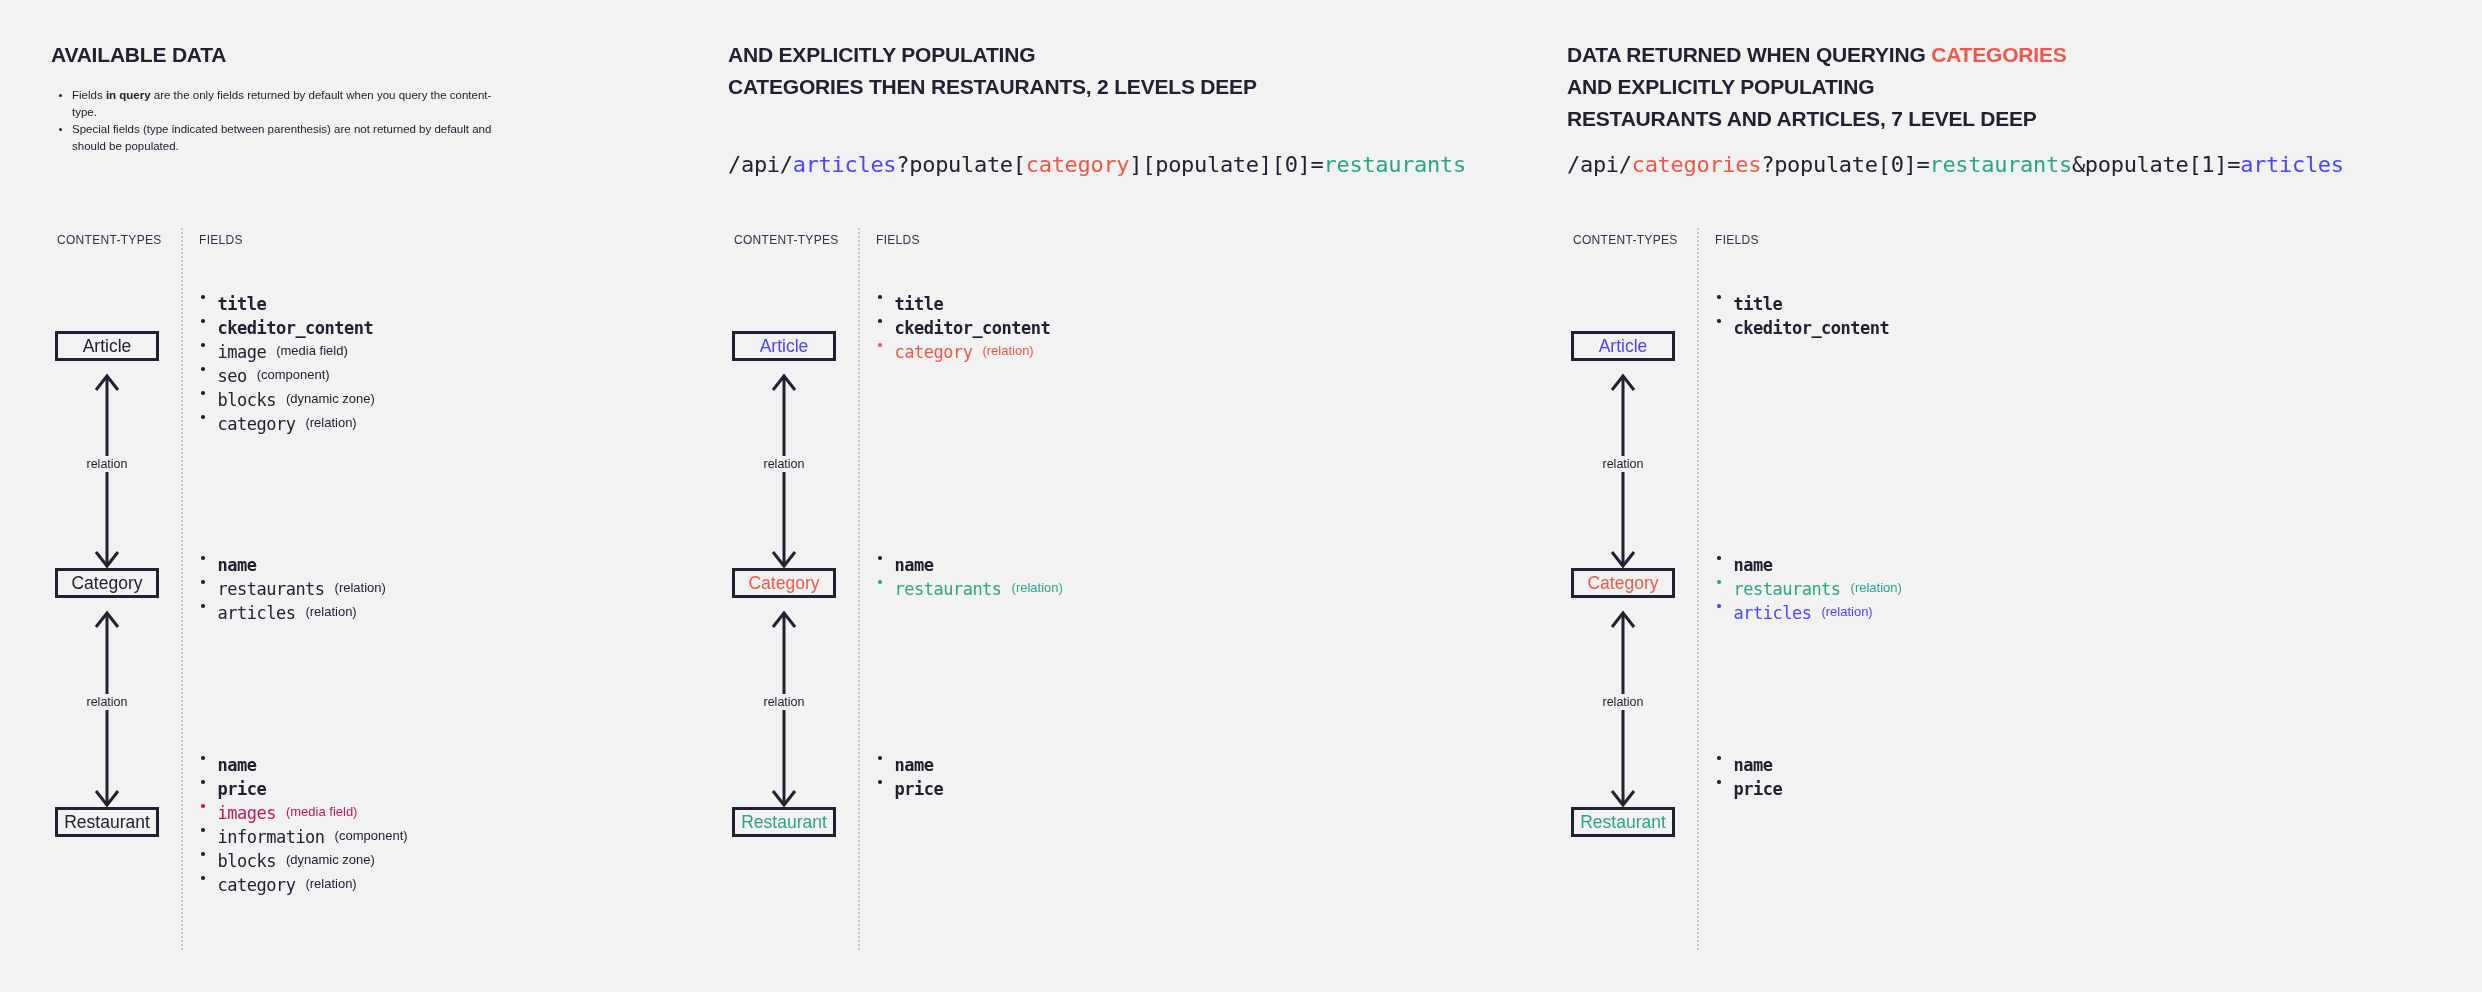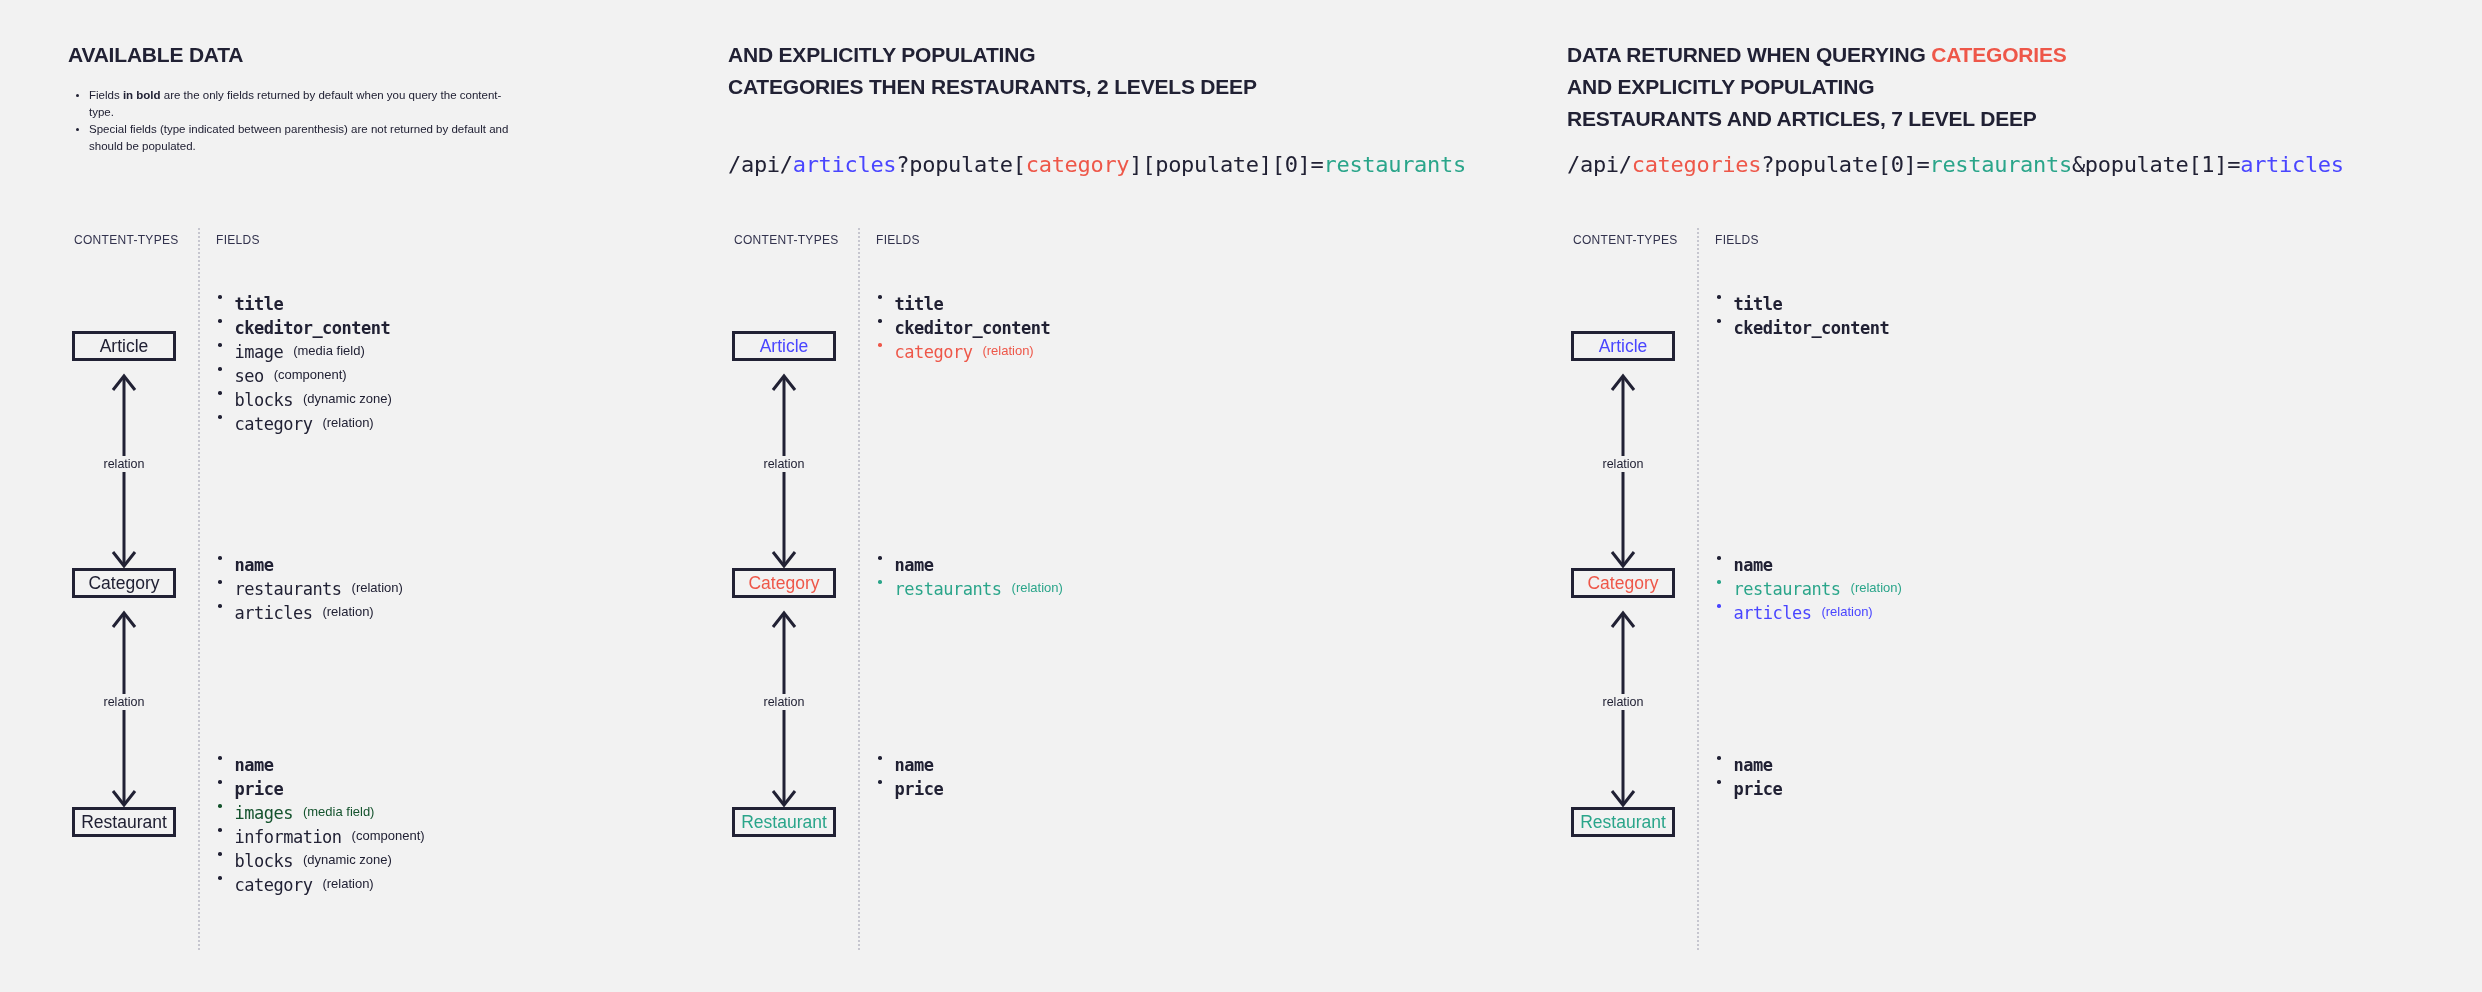--- a/index.html
+++ b/index.html
@@ -27,28 +27,28 @@
   .frow{display:flex;align-items:flex-start;height:24px;white-space:nowrap;}
   .frow .fdot{width:3.5px;height:3.5px;border-radius:50%;background:currentColor;margin:1px 13px 0 2px;flex:none;}
   .fname{font-family:"DejaVu Sans Mono",monospace;font-size:17px;letter-spacing:-0.5px;}
   .fname.b{font-weight:700;}
   .ftype{font-size:13px;margin-left:10px;padding-top:1px;}
 </style>
 </head>
 <body>
 
 <div class="canvas" id="canvas" style="background: rgb(242, 242, 242);">
-    <div class="col" style="left: 68px; width: 650px;">
+    <div class="col" style="left: 51px; width: 650px;">
       <div class="title">
         <div class="tline"><span class="seg" style="color: rgb(33, 33, 52);">AVAILABLE DATA</span></div>
       </div>
       <div class="notes">
         <div class="note">
           <span class="ndot"></span>
-          <span class="ntext"><span>Fields </span><span class="nb">in bold</span><span> are the only fields returned by default when you query the content-type.</span></span>
+          <span class="ntext"><span>Fields </span><span class="nb">in query</span><span> are the only fields returned by default when you query the content-type.</span></span>
         </div>
         <div class="note">
           <span class="ndot"></span>
           <span class="ntext"><span>Special fields (type indicated between parenthesis) are not returned by default and should be populated.</span></span>
         </div>
       </div>
       <div class="dlabel" style="left: 6px;">CONTENT-TYPES</div>
       <div class="dlabel" style="left: 148px;">FIELDS</div>
       <div class="sep" style="left: 130px; border-left-color: rgb(198, 198, 207);"></div>
       <div class="ctbox" style="top: 331px;">
@@ -108,21 +108,21 @@
       </div>
       <div class="flist" style="top: 755px;">
         <div class="frow" style="color: rgb(33, 33, 52);">
           <span class="fdot"></span>
           <span class="fname b">name</span>
         </div>
         <div class="frow" style="color: rgb(33, 33, 52);">
           <span class="fdot"></span>
           <span class="fname b">price</span>
         </div>
-        <div class="frow" style="color: #14532d;">
+        <div class="frow" style="color: #be185d;">
           <span class="fdot"></span>
           <span class="fname">images</span>
           <span class="ftype">(media field)</span>
         </div>
         <div class="frow" style="color: rgb(33, 33, 52);">
           <span class="fdot"></span>
           <span class="fname">information</span>
           <span class="ftype">(component)</span>
         </div>
         <div class="frow" style="color: rgb(33, 33, 52);">

